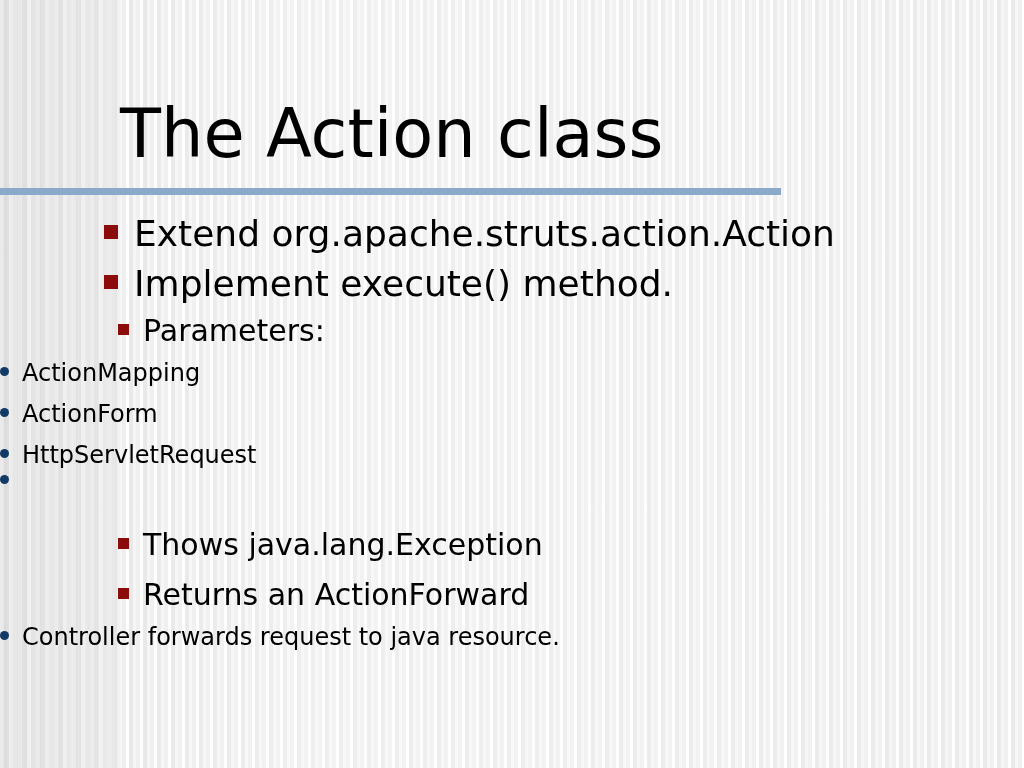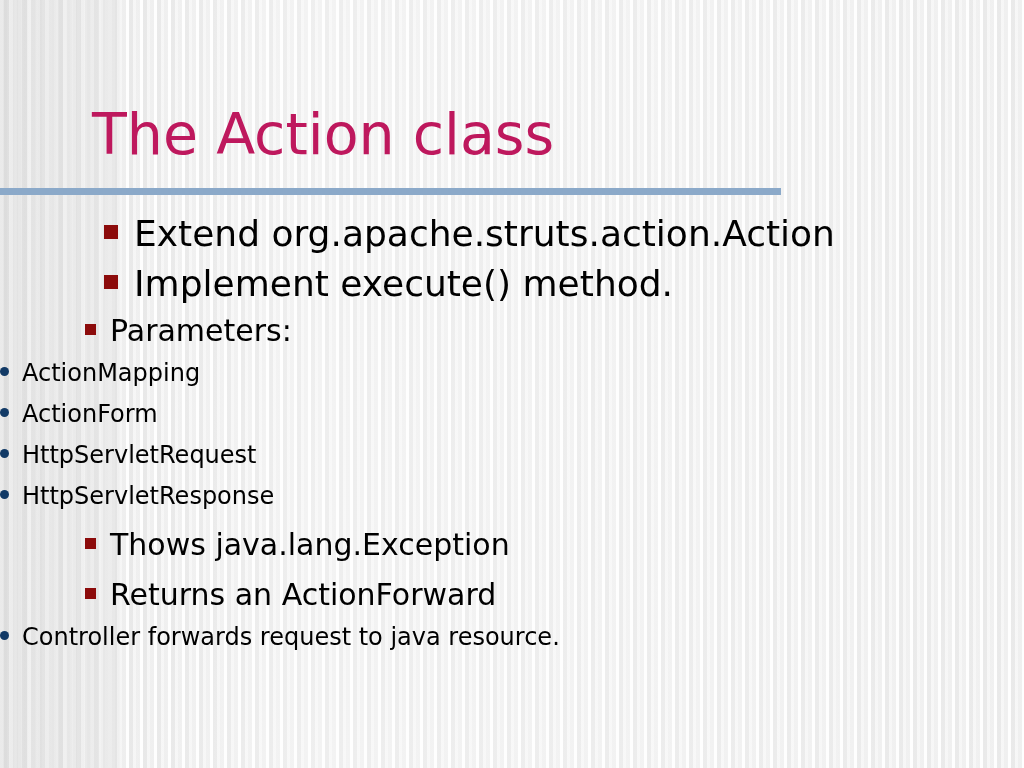--- a/index.html
+++ b/index.html
@@ -70,25 +70,25 @@
 
   #content {
     position: relative;
     width: 100%;
     height: 100%;
   }
 
   
   #title {
     position: absolute;
-    left: 92px;
+    left: 120px;
     top: 103px;
-    font-size: 57px;
+    font-size: 67px;
     line-height: 62px;
-    color: #be185d;
+    color: #000000;
     letter-spacing: 0px;
     white-space: nowrap;
   }
 
   #title-rule {
     position: absolute;
     left: 0px;
     top: 188px;
     width: 781px;
     height: 7px;
@@ -132,21 +132,21 @@
     top: -7px;
     margin-right: 16px;
   }
   .lvl1 .txt {
     font-size: 36px;
     line-height: 44px;
   }
 
   
   .lvl2 {
-    padding-left: 85px;
+    padding-left: 118px;
     height: 45px;
   }
   .lvl2 .marker {
     width: 11px;
     height: 11px;
     background: #8c0b0b;
     position: relative;
     top: -6px;
     margin-right: 14px;
   }
@@ -220,21 +220,20 @@
         <span class="txt">ActionForm</span>
       </div>
 
       <div class="row lvl3">
         <span class="marker"></span>
         <span class="txt">HttpServletRequest</span>
       </div>
 
       <div class="row lvl3">
         <span class="marker"></span>
-        <span class="txt">HttpServletResponse</span>
       </div>
 
       <div class="row lvl2 gap-top">
         <span class="marker"></span>
         <span class="txt">Thows java.lang.Exception</span>
       </div>
 
       <div class="row lvl2 gap-top">
         <span class="marker"></span>
         <span class="txt">Returns an ActionForward</span>

